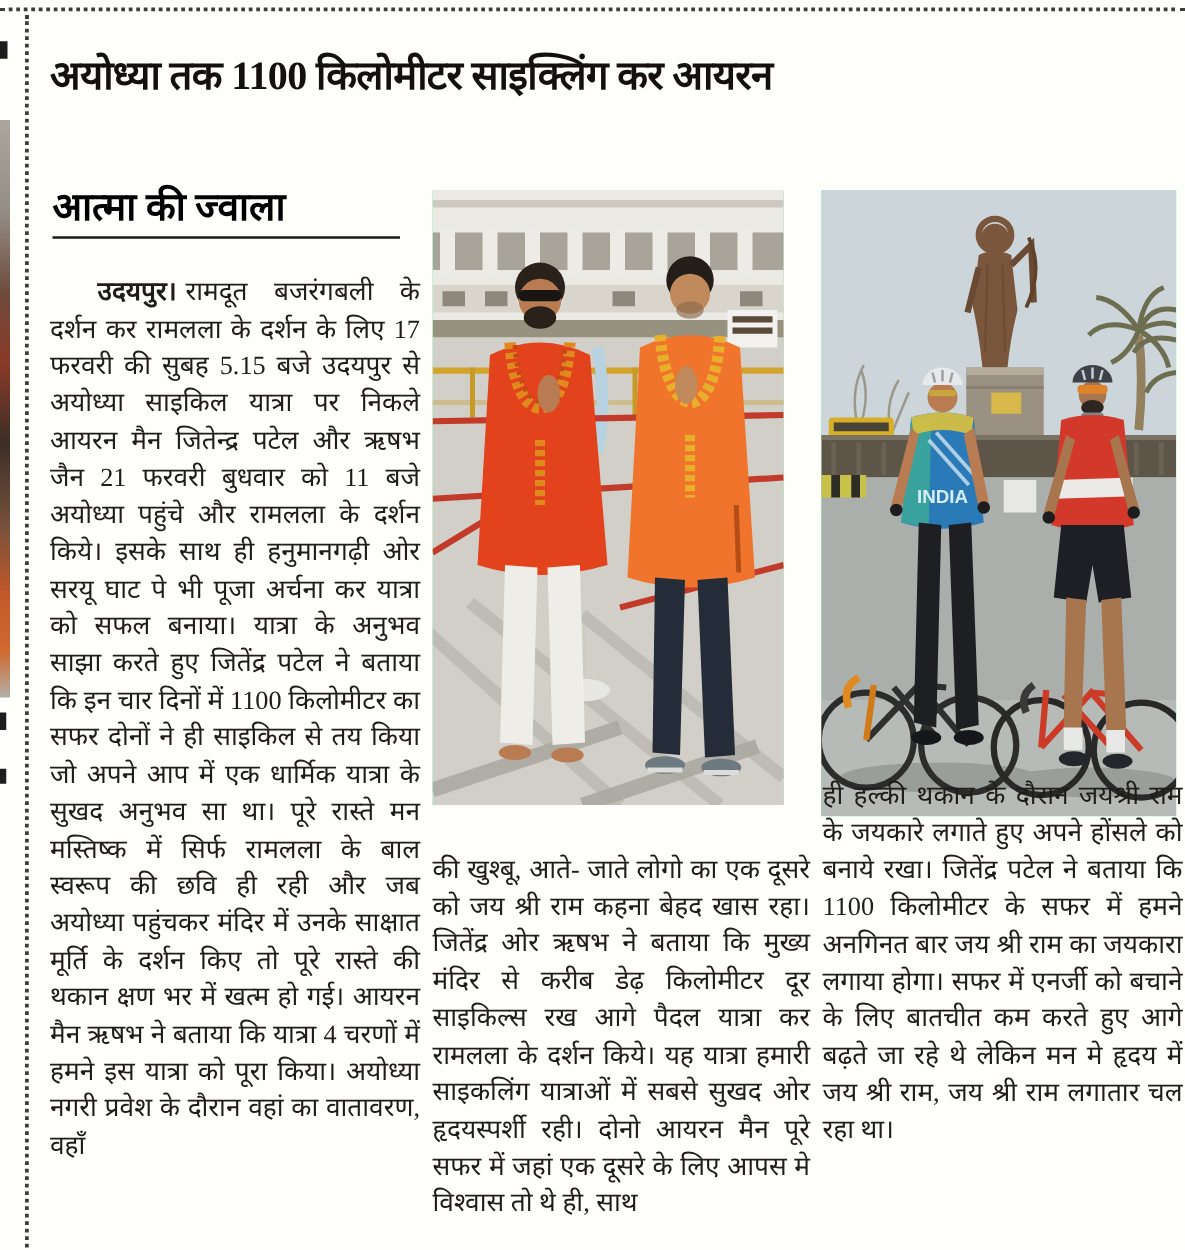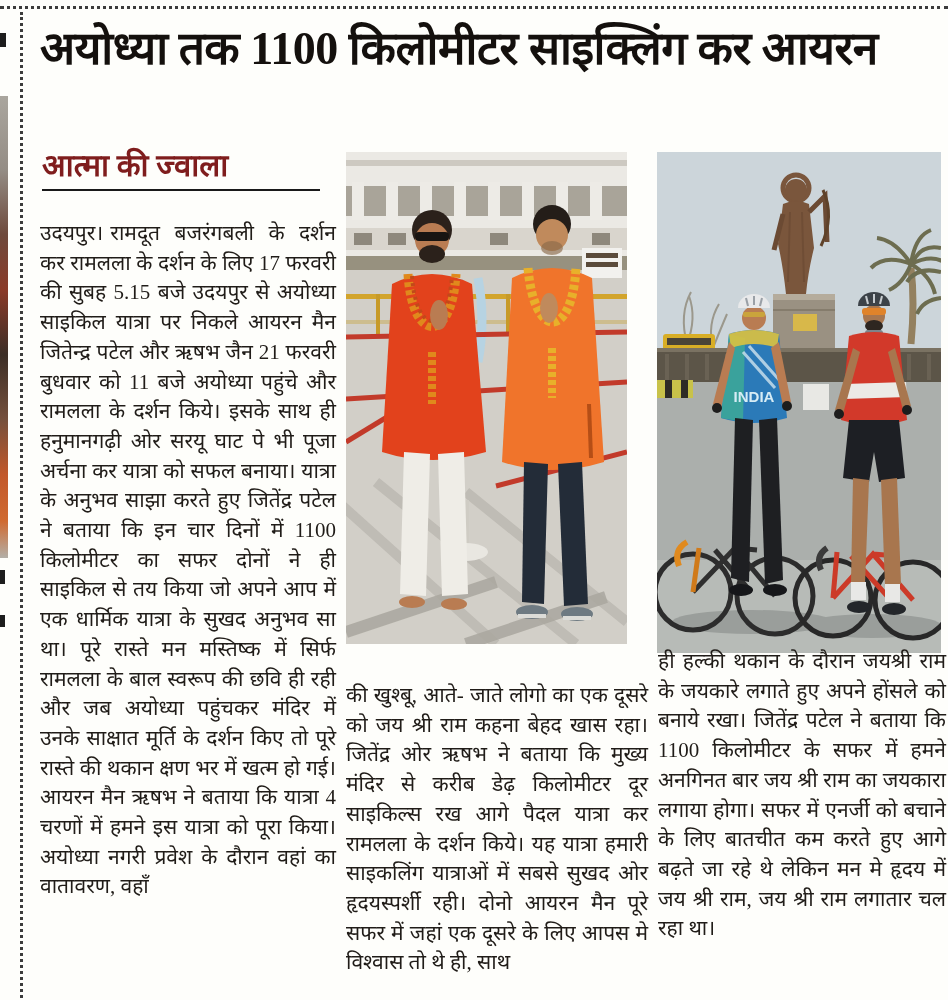--- a/index.html
+++ b/index.html
@@ -12,34 +12,34 @@
   }
   .top-border{position:absolute;left:0;top:6px;width:948px;height:0;border-top:3px dotted #3c3c3c;}
   .left-border{position:absolute;left:20px;top:12px;height:986px;width:0;border-left:3px dotted #3c3c3c;}
   .sliver-mark{position:absolute;background:#1d1d1d;}
   .m1{left:0;top:33px;width:6px;height:14px;}
   .m2{left:0;top:570px;width:5px;height:14px;}
   .m3{left:0;top:615px;width:5px;height:12px;}
   .sliver-photo{position:absolute;left:0;top:96px;width:8px;height:462px;
     background:linear-gradient(180deg,#aaa69e 0%,#948d85 16%,#6e4a3c 30%,#8a3a28 42%,#3c2e26 56%,#75503c 70%,#c2582a 82%,#d06a30 92%,#b3afa7 100%);}
   .headline{
-    position:absolute;left:40px;top:20px;width:906px;
-    font-size:46px;line-height:57px;font-weight:700;color:#14100d;
+    position:absolute;left:40px;top:32px;width:906px;
+    font-size:32px;line-height:57px;font-weight:700;color:#14100d;
     white-space:nowrap;letter-spacing:-0.5px;
   }
   .pub{position:absolute;left:42px;top:148px;}
-  .pub-name{font-size:31px;font-weight:700;line-height:36px;color:#7f1d1d;}
+  .pub-name{font-size:31px;font-weight:700;line-height:36px;color:#000000;}
   .pub-site{font-size:19px;font-weight:700;letter-spacing:.4px;margin-top:1px;color:#161616;
     font-family:"Liberation Sans","DejaVu Sans",sans-serif;}
   .pub-rule{width:278px;height:2px;background:#1a1a1a;margin-top:5px;}
   .col{position:absolute;text-align:justify;font-size:21px;line-height:29.7px;color:#201c18;}
   .col1{left:40px;top:219px;width:296px;height:776px;}
   .col2{left:346px;top:681px;width:302px;height:342px;}
-  .col3{left:658px;top:647px;width:288px;height:340px;}
-  .dateline{font-weight:400;padding-right:7px;}
+  .col3{left:658px;top:622px;width:288px;height:340px;}
+  .dateline{font-weight:700;padding-right:7px;margin-left:38px;}
   .photo{position:absolute;overflow:hidden;background:#86efac;}
   .photo1{left:346px;top:152px;width:281px;height:492px;}
   .photo2{left:657px;top:152px;width:284px;height:501px;}
   .photo svg{display:block;width:100%;height:100%;}
 </style>
 </head>
 <body>
 
 <div class="page">
 

